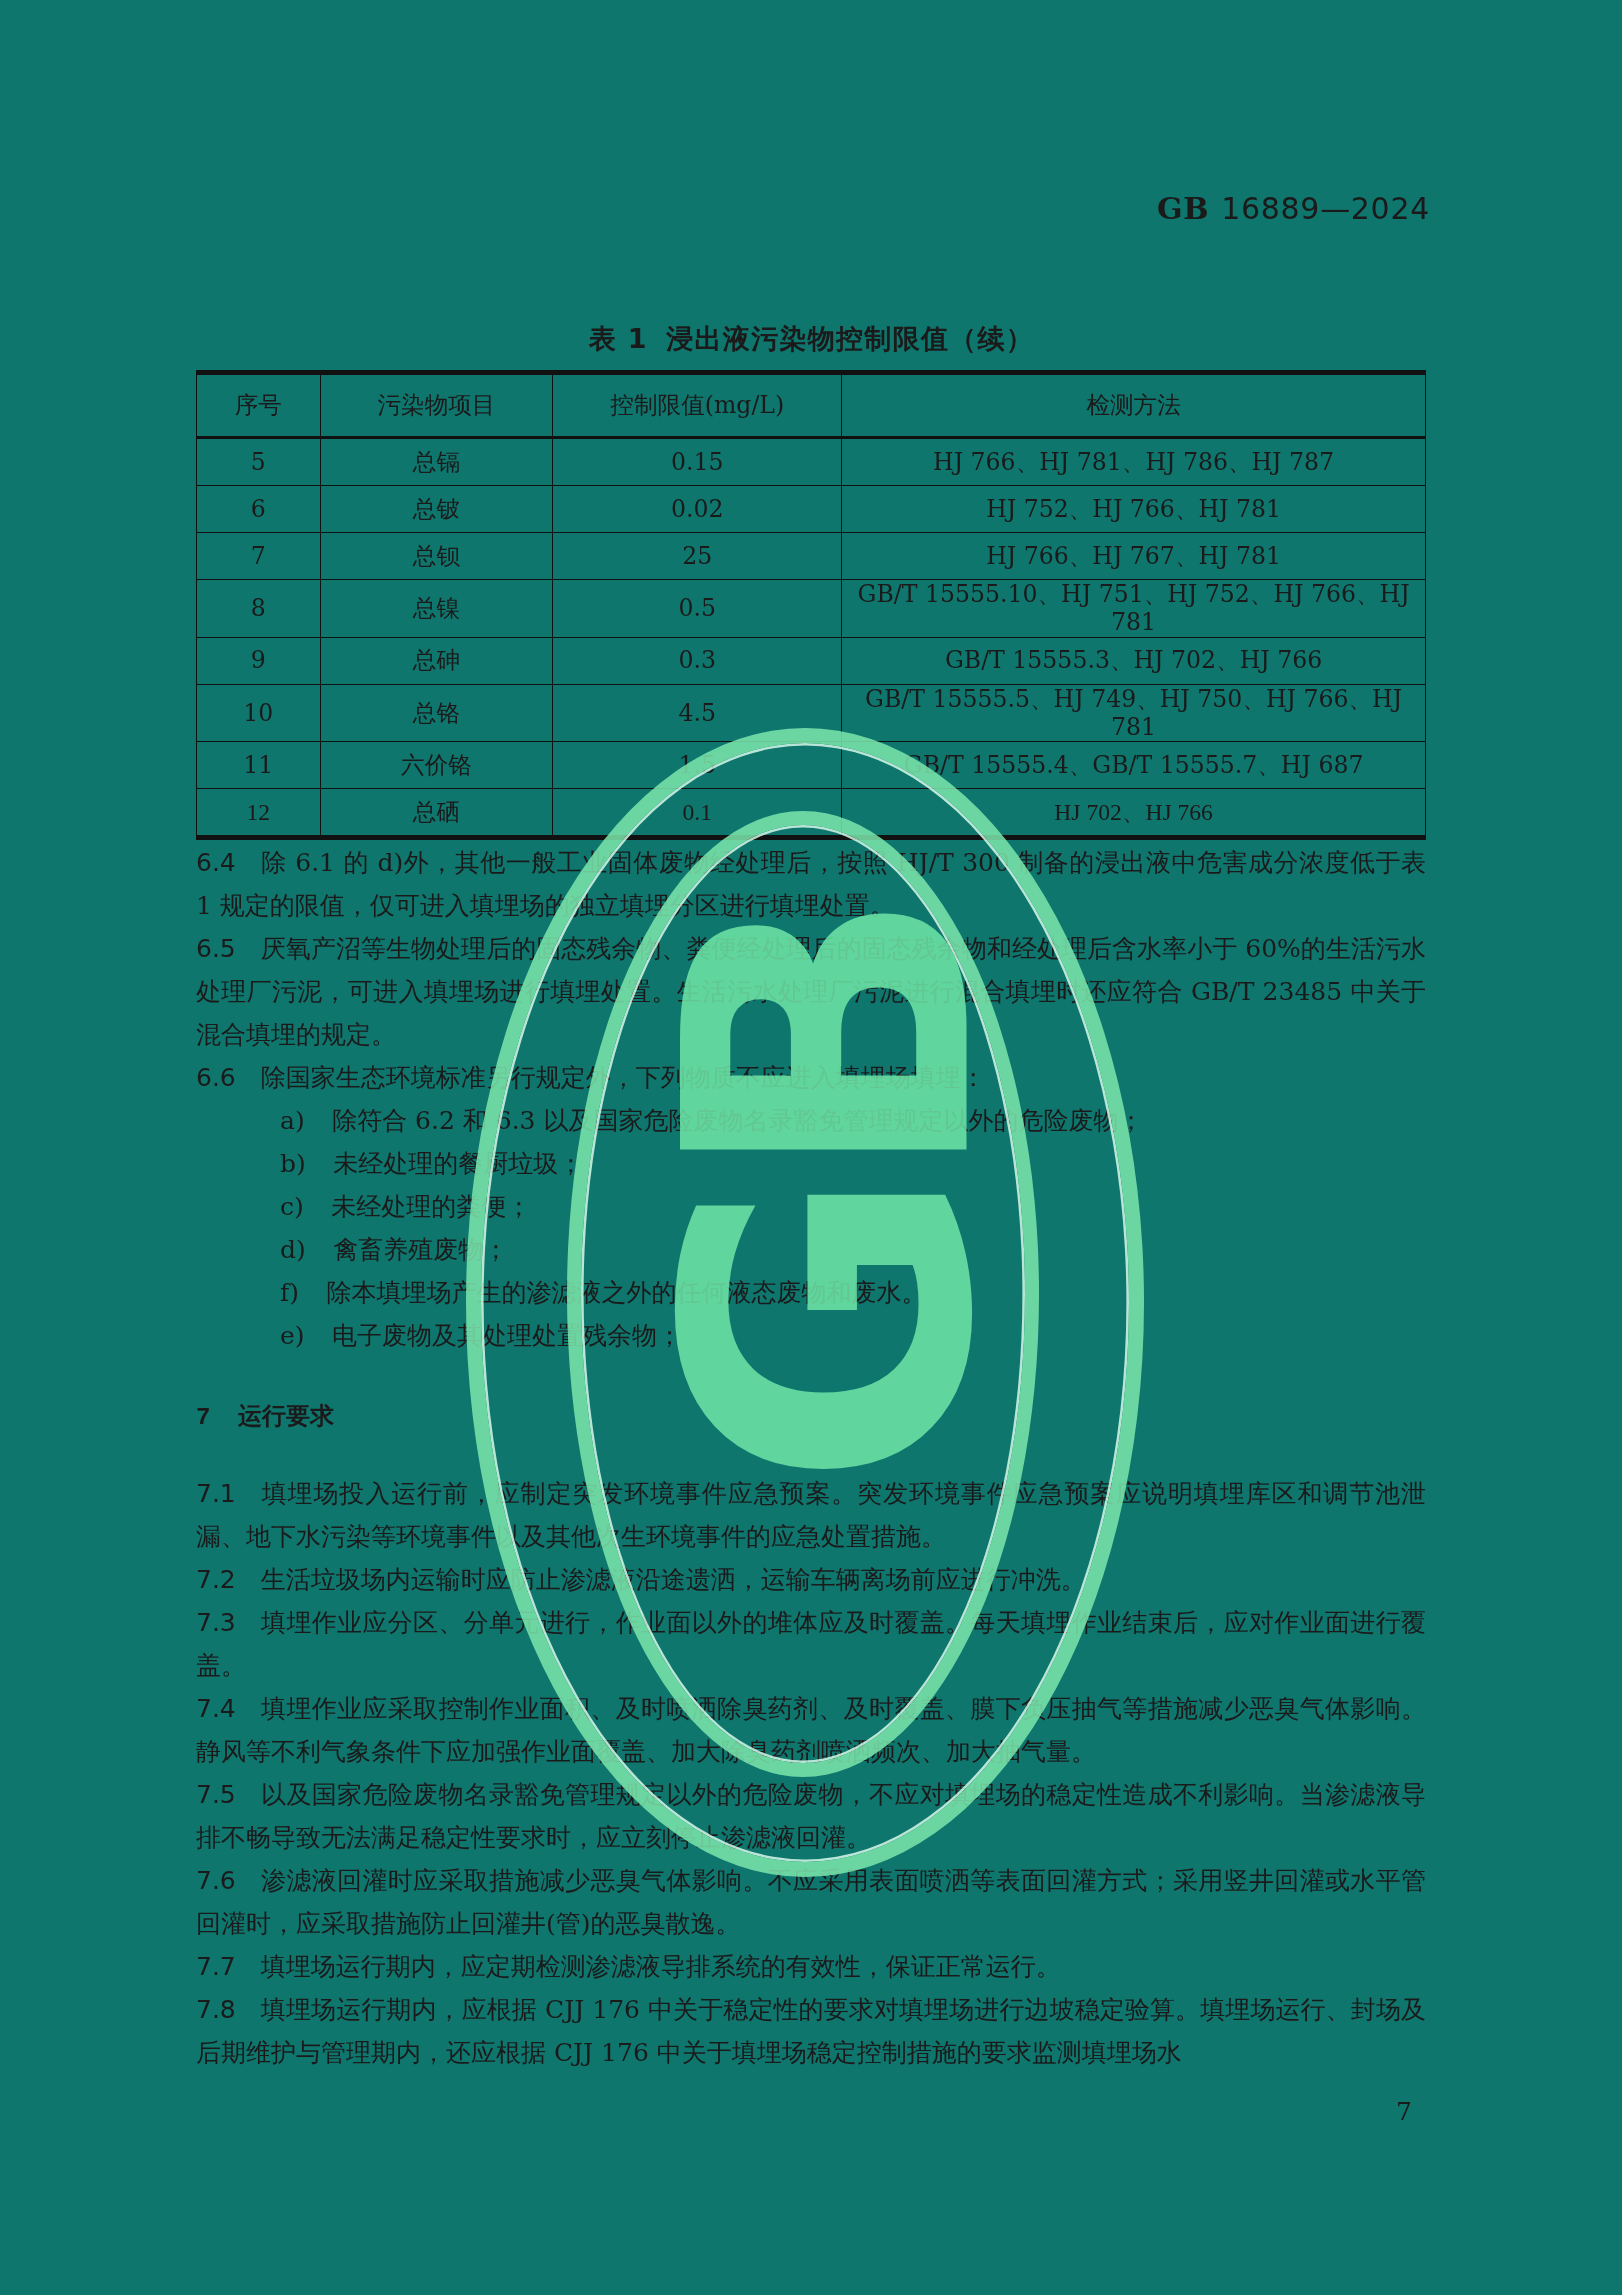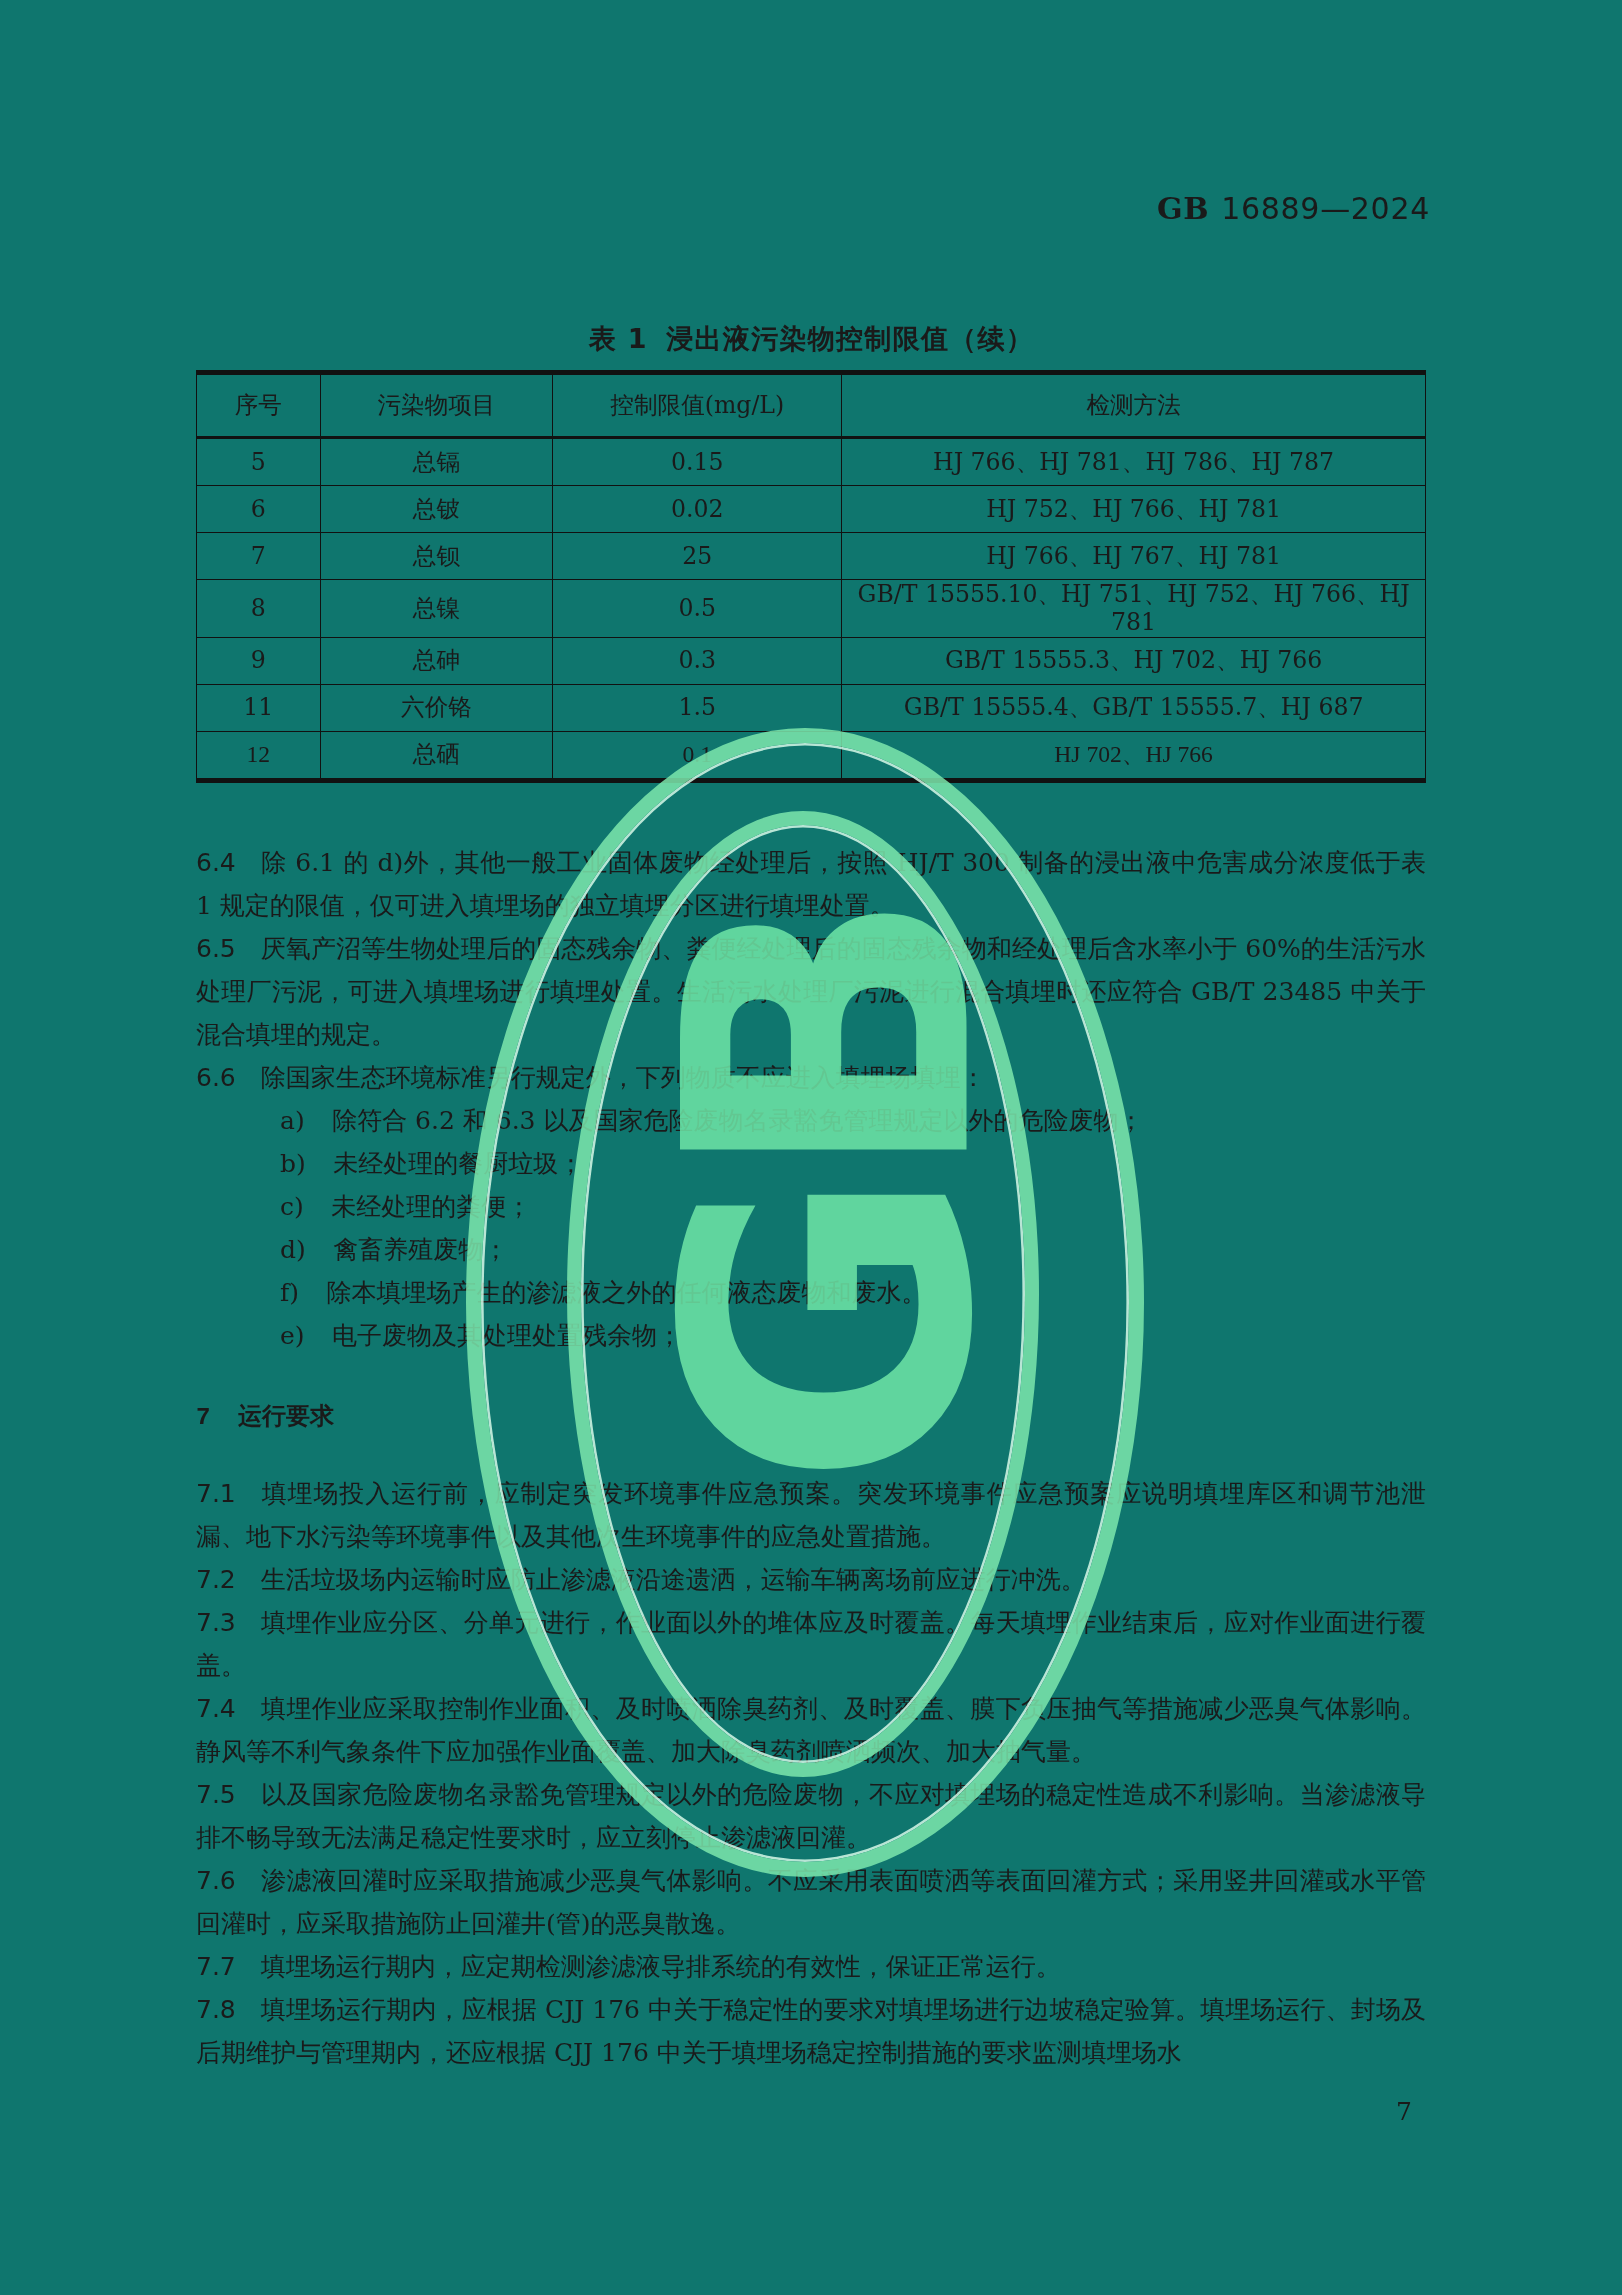--- a/index.html
+++ b/index.html
@@ -150,20 +150,26 @@
         <td>0.5</td>
         <td>GB/T 15555.10、HJ 751、HJ 752、HJ 766、HJ 781</td>
       </tr>
       <tr>
         <td>9</td>
         <td>总砷</td>
         <td>0.3</td>
         <td>GB/T 15555.3、HJ 702、HJ 766</td>
       </tr>
       <tr>
+        <td>10</td>
+        <td>总铬</td>
+        <td>4.5</td>
+        <td>GB/T 15555.5、HJ 749、HJ 750、HJ 766、HJ 781</td>
+      </tr>
+      <tr>
         <td>11</td>
         <td>六价铬</td>
         <td>1.5</td>
         <td>GB/T 15555.4、GB/T 15555.7、HJ 687</td>
       </tr>
       <tr>
         <td>12</td>
         <td>总硒</td>
         <td>0.1</td>
         <td>HJ 702、HJ 766</td>

